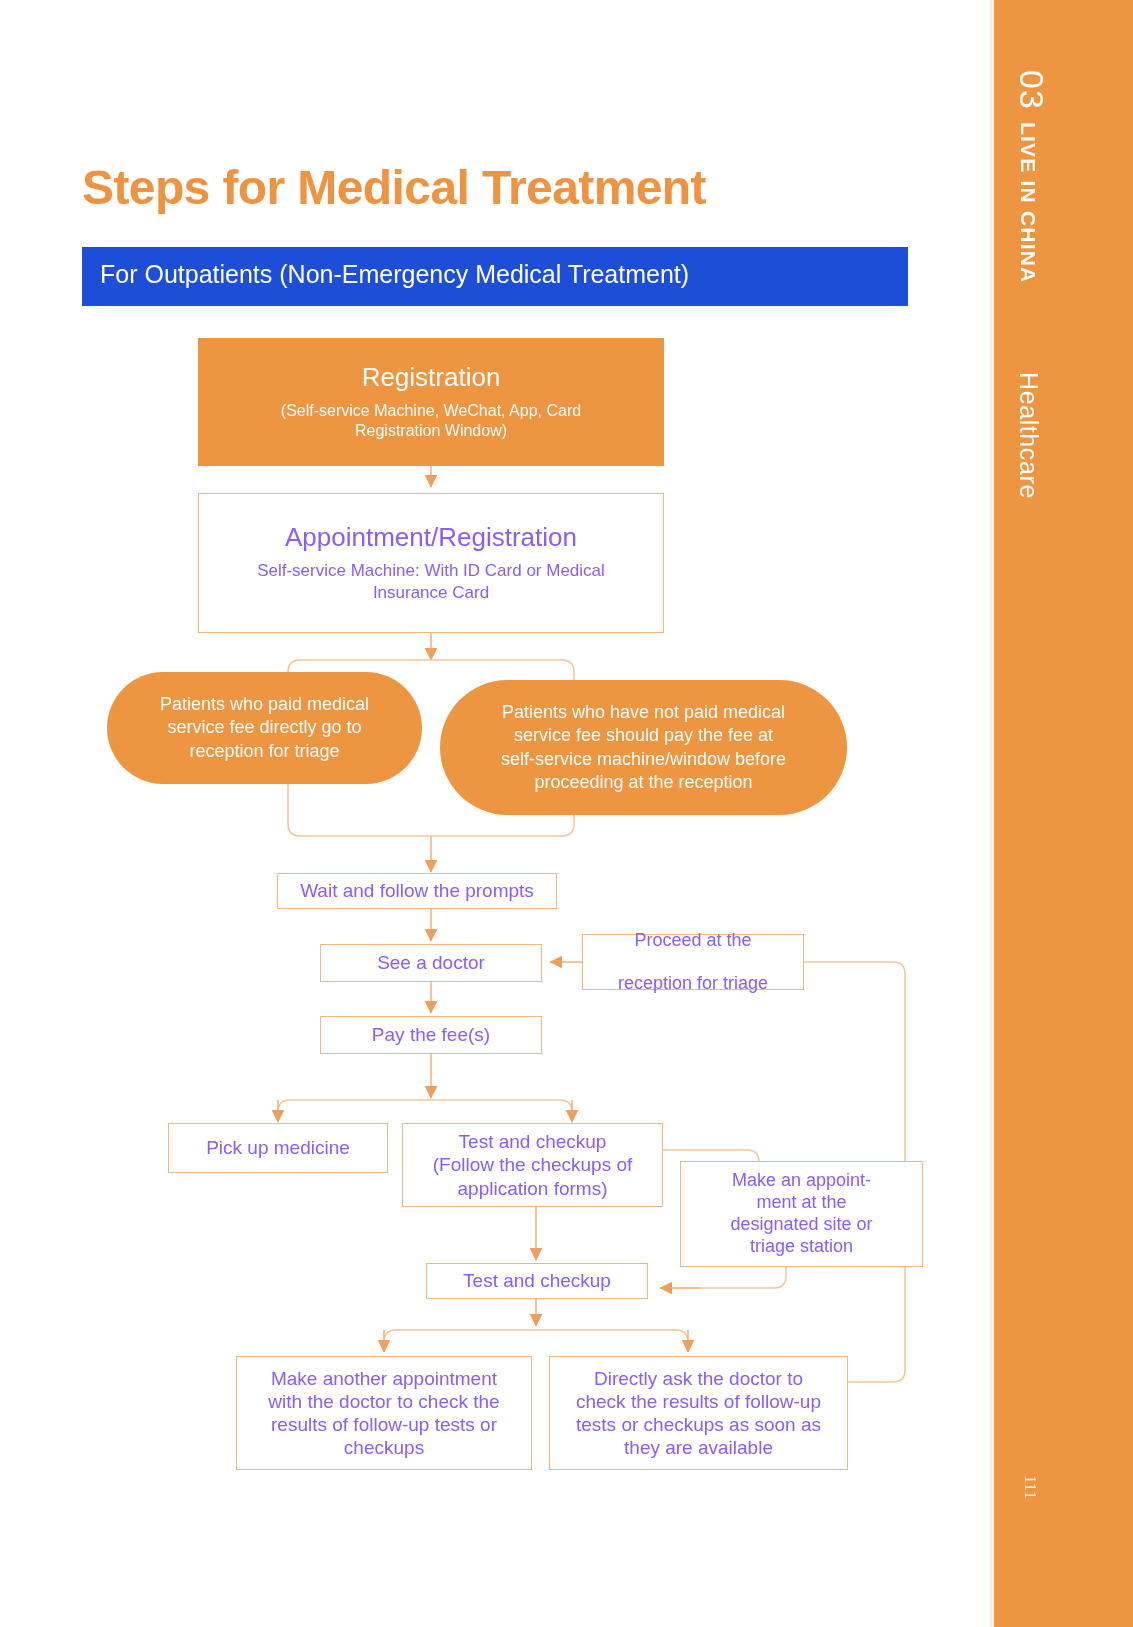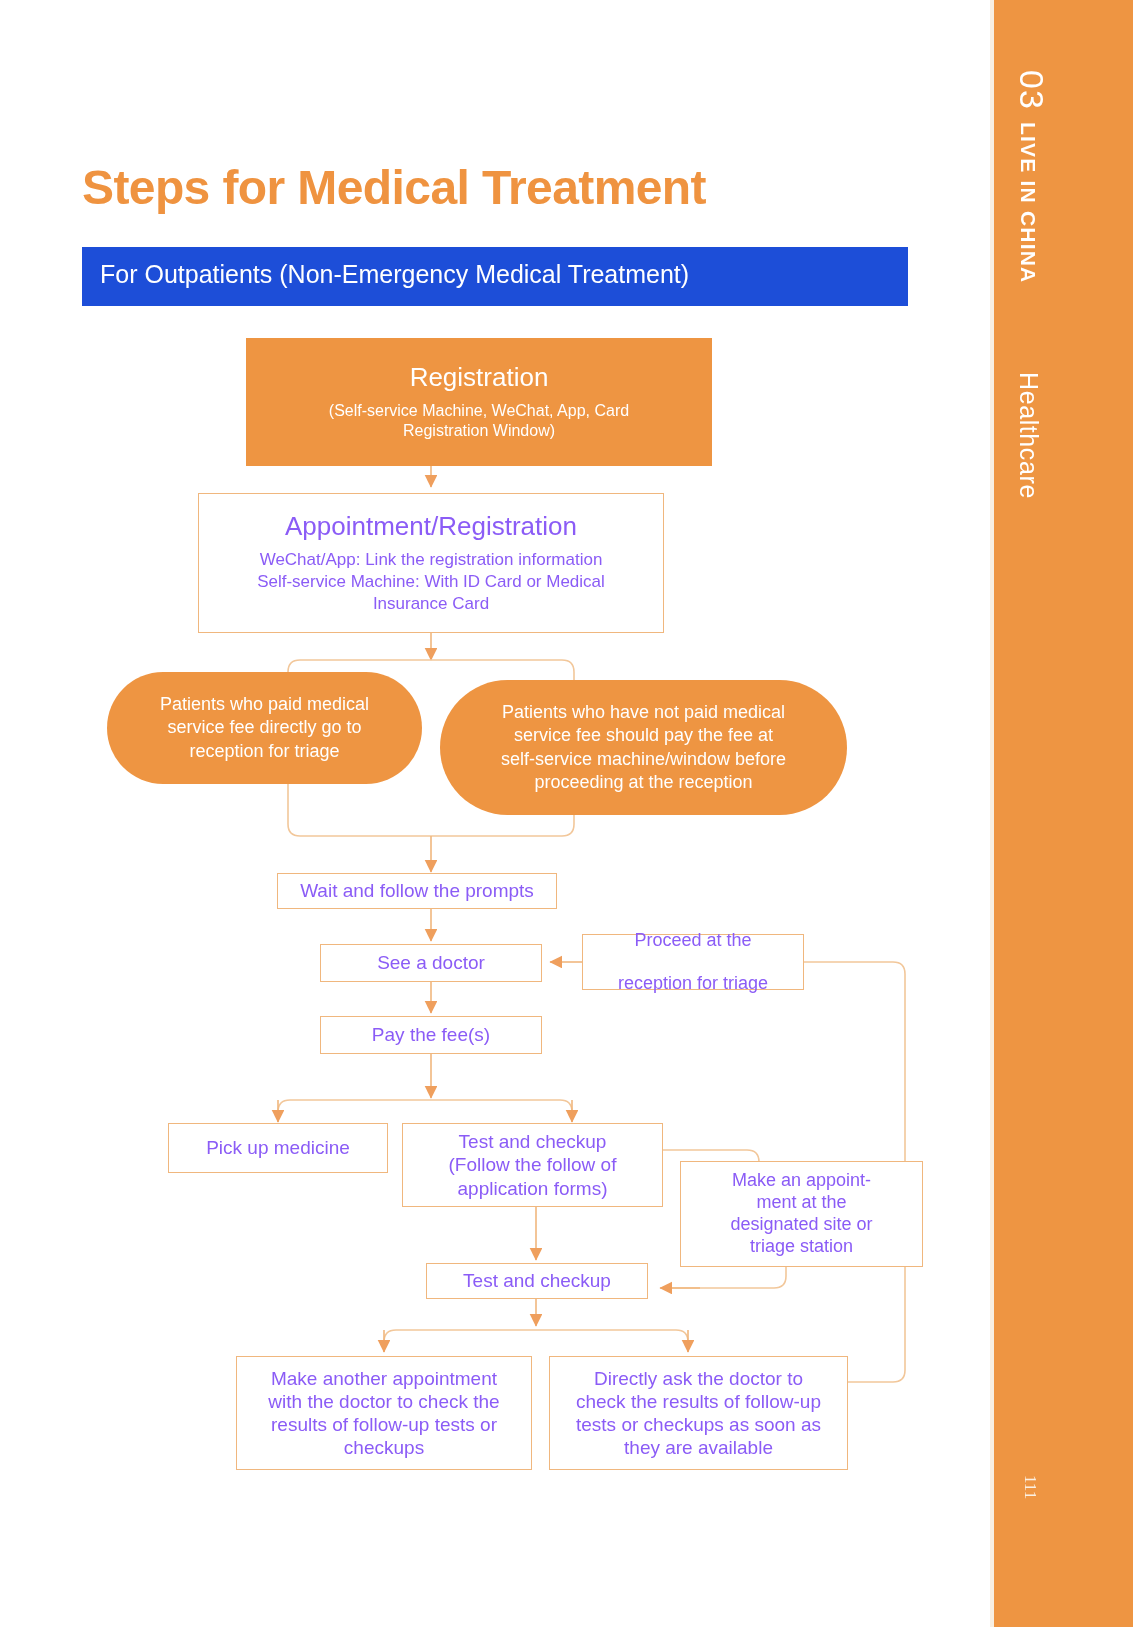--- a/index.html
+++ b/index.html
@@ -90,21 +90,20 @@
     line-height: 1.22;
   }
   .node.outline {
     border: 1px solid #f0b77e;
     background: #ffffff;
   }
   .node.filled {
     background: #ee9542;
     color: #ffffff;
     border: none;
-    margin-left: 48px;
   }
   .node.pill {
     background: #ee9542;
     color: #ffffff;
     border: none;
     border-radius: 999px;
   }
   .hd { font-size: 26px; font-weight: 400; margin-bottom: 7px; }
   .bd { font-size: 16px; font-weight: 400; line-height: 1.30; }
   .t17 { font-size: 17px; }
@@ -171,21 +170,20 @@
     </svg>
 
     <div class="node filled" style="left:198px; top:338px; width:466px; height:128px;">
       <div class="hd">Registration</div>
       <div class="bd">(Self-service Machine, WeChat, App, Card</div>
       <div class="bd">Registration Window)</div>
     </div>
 
     <div class="node outline" style="left:198px; top:493px; width:466px; height:140px;">
       <div class="hd">Appointment/Registration</div>
-      <div class="bd t17">WeChat/App: Link the registration information</div>
       <div class="bd t17">Self-service Machine: With ID Card or Medical</div>
       <div class="bd t17">Insurance Card</div>
     </div>
 
     <div class="node pill" style="left:107px; top:672px; width:315px; height:112px;">
       <div class="bd t18">Patients who paid medical</div>
       <div class="bd t18">service fee directly go to</div>
       <div class="bd t18">reception for triage</div>
     </div>
 
@@ -212,21 +210,21 @@
     <div class="node outline" style="left:320px; top:1016px; width:222px; height:38px;">
       <div class="t19">Pay the fee(s)</div>
     </div>
 
     <div class="node outline" style="left:168px; top:1123px; width:220px; height:50px;">
       <div class="t19">Pick up medicine</div>
     </div>
 
     <div class="node outline" style="left:402px; top:1123px; width:261px; height:84px;">
       <div class="t19">Test and checkup</div>
-      <div class="t19">(Follow the follow of</div>
+      <div class="t19">(Follow the checkups of</div>
       <div class="t19">application forms)</div>
     </div>
 
     <div class="node outline" style="left:680px; top:1161px; width:243px; height:106px;">
       <div class="t18">Make an appoint-</div>
       <div class="t18">ment at the</div>
       <div class="t18">designated site or</div>
       <div class="t18">triage station</div>
     </div>
 

